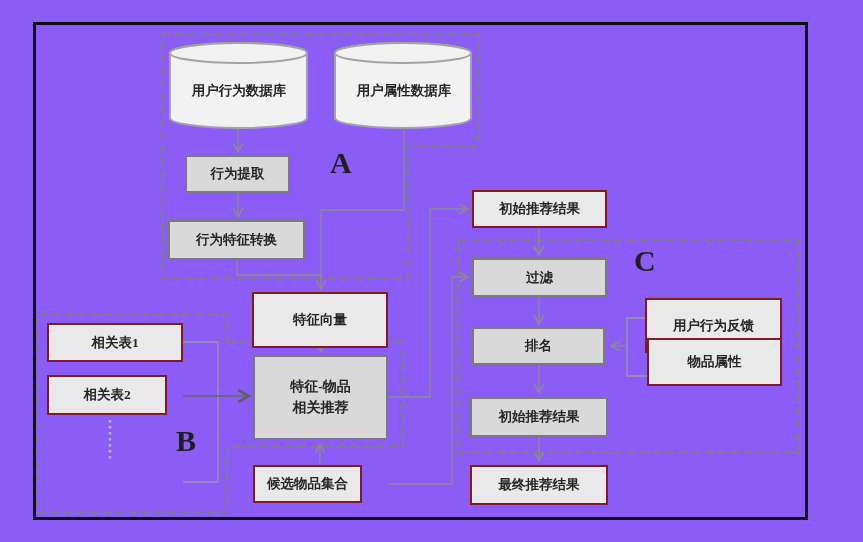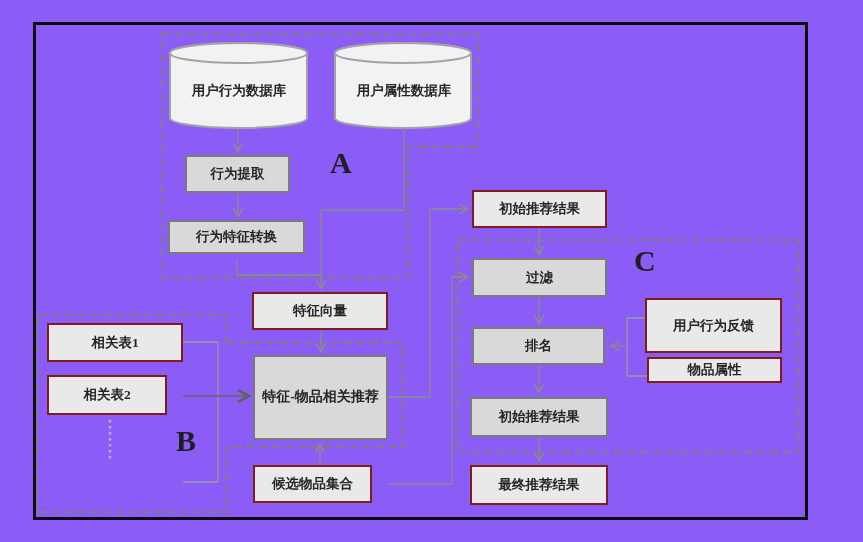--- a/index.html
+++ b/index.html
@@ -8,21 +8,21 @@
   .frame{position:absolute;left:33px;top:22px;width:775px;height:498px;
          border:3px solid #0d0d0d;box-sizing:border-box;}
   svg.overlay{position:absolute;left:0;top:0;width:863px;height:542px;}
   .node{position:absolute;box-sizing:border-box;display:flex;align-items:center;justify-content:center;
         text-align:center;font-size:13.5px;font-weight:600;color:#262626;line-height:1.45;}
   .dark{background:#d9d9d9;border:2px solid #7a7a7a;}
   .light{background:#e9e9e9;border:2px solid #7f1d1d;}
   .cyl-label{position:absolute;display:flex;align-items:center;justify-content:center;
              text-align:center;font-size:13.5px;font-weight:600;color:#262626;}
   .group-label{position:absolute;font-size:30px;font-weight:bold;color:#1f1f1f;}
-  .big{flex-direction:row;font-size:14px;}
+  .big{flex-direction:column;font-size:14px;}
 </style>
 </head>
 <body>
 
 <div class="stage">
   <div class="frame"></div>
 
   <svg class="overlay" viewBox="0 0 863 542" xmlns="http://www.w3.org/2000/svg">
     <defs>
       <marker id="arrGray" viewBox="0 0 10 10" refX="7.5" refY="5" markerWidth="9" markerHeight="9" orient="auto">
@@ -71,30 +71,30 @@
   </svg>
 
   <div class="cyl-label" style="left:172px;top:62px;width:134px;height:58px">用户行为数据库</div>
   <div class="cyl-label" style="left:337px;top:62px;width:134px;height:58px">用户属性数据库</div>
 
   <div class="group-label" style="left:330px;top:146px">A</div>
   <div class="group-label" style="left:176px;top:424px">B</div>
   <div class="group-label" style="left:634px;top:244px">C</div>
 
   <div class="node dark" style="left:185px;top:155px;width:105px;height:38px">行为提取</div>
-  <div class="node dark" style="left:168px;top:220px;width:137px;height:34px">行为特征转换</div>
+  <div class="node dark" style="left:168px;top:220px;width:137px;height:40px">行为特征转换</div>
   <div class="node dark big" style="left:253px;top:355px;width:135px;height:85px">
     <div>特征-物品</div>
     <div>相关推荐</div>
   </div>
   <div class="node dark" style="left:472px;top:258px;width:135px;height:39px">过滤</div>
   <div class="node dark" style="left:472px;top:327px;width:133px;height:38px">排名</div>
   <div class="node dark" style="left:470px;top:397px;width:138px;height:40px">初始推荐结果</div>
 
-  <div class="node light" style="left:252px;top:292px;width:136px;height:38px">特征向量</div>
+  <div class="node light" style="left:252px;top:292px;width:136px;height:56px">特征向量</div>
   <div class="node light" style="left:47px;top:323px;width:136px;height:39px">相关表1</div>
   <div class="node light" style="left:47px;top:375px;width:120px;height:40px">相关表2</div>
-  <div class="node light" style="left:253px;top:465px;width:119px;height:38px">候选物品集合</div>
+  <div class="node light" style="left:253px;top:465px;width:109px;height:38px">候选物品集合</div>
   <div class="node light" style="left:472px;top:190px;width:135px;height:38px">初始推荐结果</div>
   <div class="node light" style="left:645px;top:298px;width:137px;height:55px">用户行为反馈</div>
-  <div class="node light" style="left:647px;top:357px;width:135px;height:26px">物品属性</div>
+  <div class="node light" style="left:647px;top:338px;width:135px;height:48px">物品属性</div>
   <div class="node light" style="left:470px;top:465px;width:138px;height:40px">最终推荐结果</div>
 </div>
 
 </body></html>

